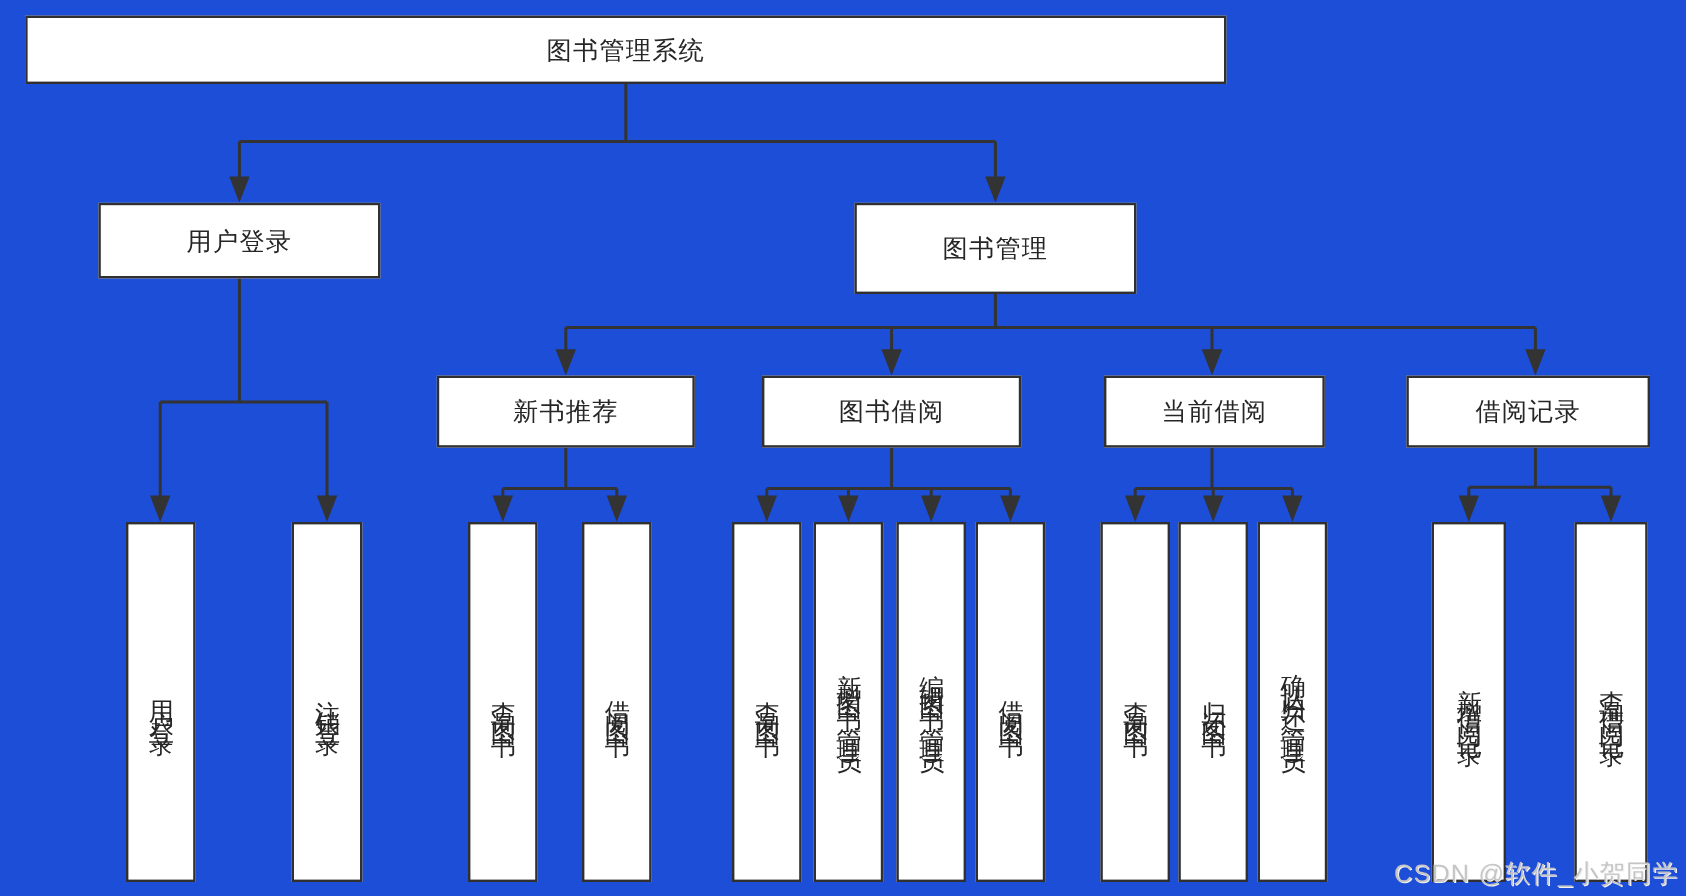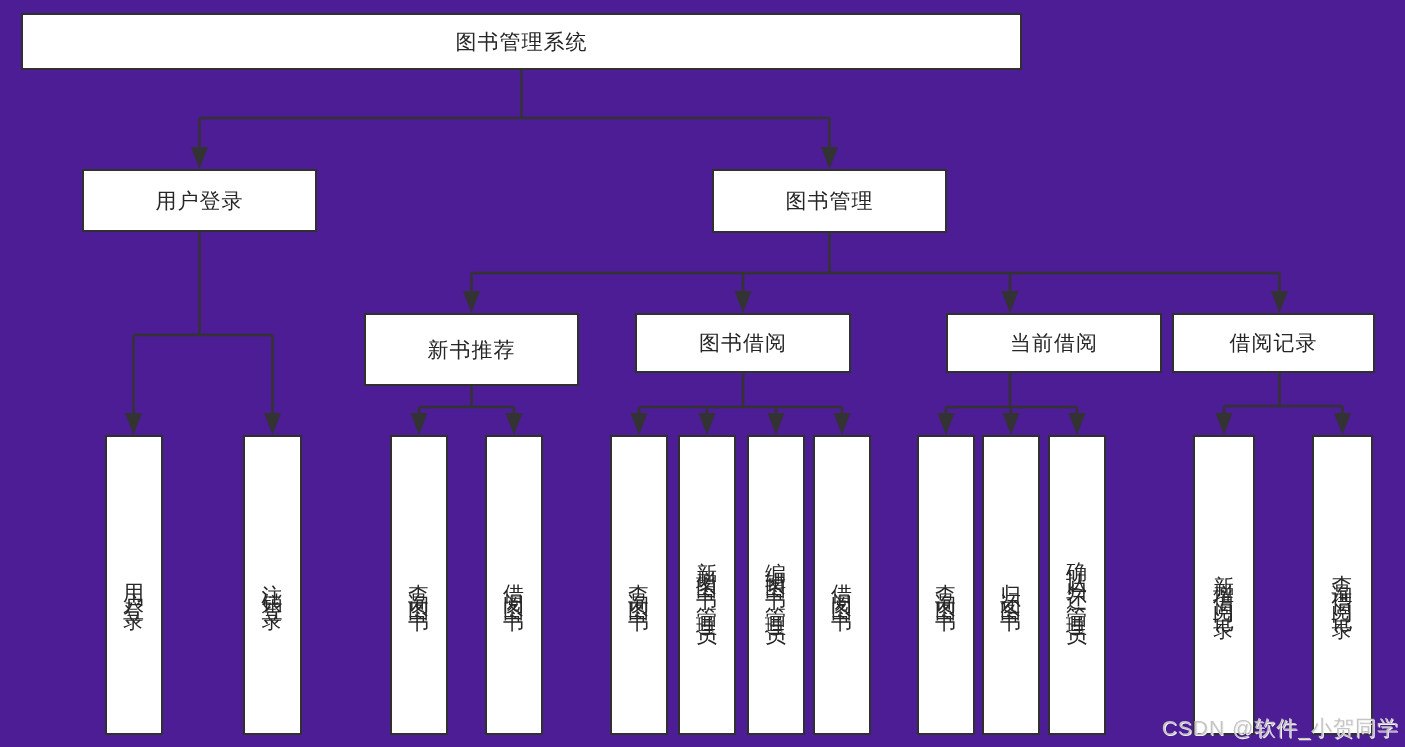--- a/index.html
+++ b/index.html
@@ -1,17 +1,17 @@
 <!DOCTYPE html>
 <html><head>
 <meta charset="utf-8">
 <style>
   html,body{margin:0;padding:0;background:#fff;}
   #stage{
-    position:relative;width:1405px;height:747px;background:#4c1d95;overflow:hidden;
+    position:relative;width:1405px;height:747px;background:#1d4ed8;overflow:hidden;
     font-family:"Liberation Sans","DejaVu Sans",sans-serif;color:#262626;
   }
   #edges{position:absolute;left:0;top:0;z-index:1;}
   .box{
     position:absolute;box-sizing:border-box;background:#fff;
     border:2.5px solid #303030;display:flex;align-items:center;justify-content:center;
     z-index:2;
   }
   .h-box{font-size:21px;letter-spacing:1px;}
   .v-box span{
@@ -65,25 +65,25 @@
       <polygon points="1002.5,413 1019.5,413 1011,435"></polygon>
       <polygon points="1068.5,413 1085.5,413 1077,435"></polygon>
       <polygon points="1215.5,413 1232.5,413 1224,435"></polygon>
       <polygon points="1334,413 1351,413 1342.5,435"></polygon>
     </g>
   </svg>
 
   <div class="box h-box" style="left:21px;top:13px;width:1001px;height:57px;">图书管理系统</div>
 
   <div class="box h-box" style="left:82px;top:169px;width:235px;height:63px;">用户登录</div>
-  <div class="box h-box" style="left:712px;top:169px;width:235px;height:64px;">图书管理</div>
+  <div class="box h-box" style="left:712px;top:169px;width:235px;height:76px;">图书管理</div>
 
-  <div class="box h-box" style="left:364px;top:313px;width:215px;height:73px;">新书推荐</div>
+  <div class="box h-box" style="left:364px;top:313px;width:215px;height:60px;">新书推荐</div>
   <div class="box h-box" style="left:635px;top:313px;width:216px;height:60px;text-align:center;">图书借阅</div>
-  <div class="box h-box" style="left:946px;top:313px;width:216px;height:60px;">当前借阅</div>
+  <div class="box h-box" style="left:920px;top:313px;width:184px;height:60px;">当前借阅</div>
   <div class="box h-box" style="left:1172px;top:313px;width:203px;height:60px;">借阅记录</div>
 
   <div class="box v-box" style="left:105px;top:435px;width:58px;height:300px;">
     <span>用户登录</span>
   </div>
   <div class="box v-box" style="left:243px;top:435px;width:59px;height:300px;">
     <span>注销登录</span>
   </div>
 
   <div class="box v-box" style="left:390px;top:435px;width:58px;height:300px;">

